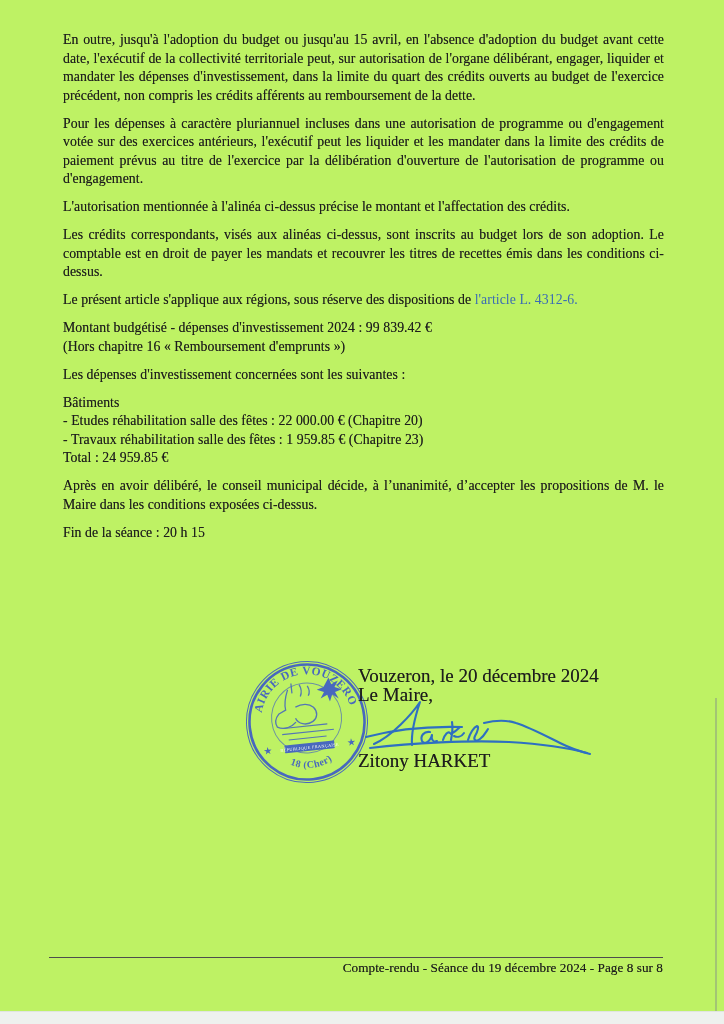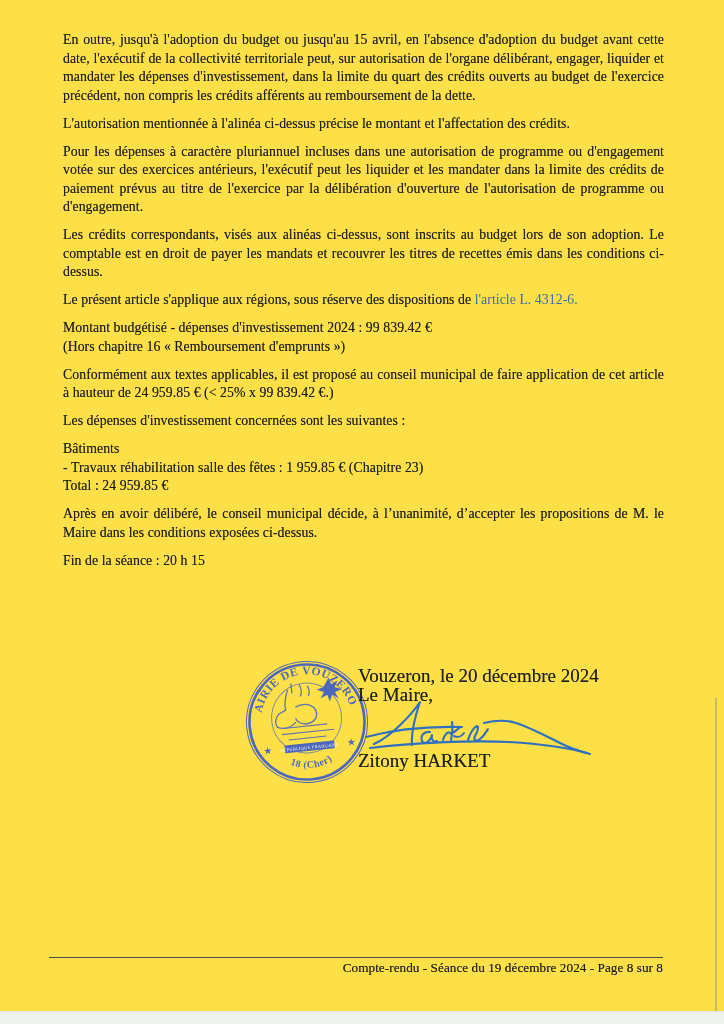--- a/index.html
+++ b/index.html
@@ -1,18 +1,18 @@
 <!DOCTYPE html>
 <html><head>
 <meta charset="utf-8">
 <style>
   html,body{margin:0;padding:0;background:#ffffff;}
   .page{
     position:relative;width:724px;height:1024px;margin:0 auto;
-    background:#fde047;overflow:hidden;
+    background:#bef264;overflow:hidden;
     font-family:"Liberation Serif", serif;color:#1d1d1d;
   }
   .doc{
     position:absolute;left:63px;top:31px;width:601px;
     font-size:13.8px;line-height:18.5px;letter-spacing:.05px;
     text-shadow:0 0 .4px rgba(20,20,20,.55);
   }
   .para{margin:0 0 9.5px 0;}
   .j{text-align:justify;}
   .line{display:block;}
@@ -26,32 +26,32 @@
   .edge-bottom{position:absolute;left:0;top:1011px;width:724px;height:13px;background:#eef1ee;border-top:1px solid #e0e5e0;}
   svg text{font-family:"Liberation Serif", serif;}
 </style>
 </head>
 <body>
 
 <div class="page">
 
   <div class="doc">
     <p class="para j">En outre, jusqu'à l'adoption du budget ou jusqu'au 15 avril, en l'absence d'adoption du budget avant cette date, l'exécutif de la collectivité territoriale peut, sur autorisation de l'organe délibérant, engager, liquider et mandater les dépenses d'investissement, dans la limite du quart des crédits ouverts au budget de l'exercice précédent, non compris les crédits afférents au remboursement de la dette.</p>
+    <p class="para j">Pour les dépenses à caractère pluriannuel incluses dans une autorisation de programme ou d'engagement votée sur des exercices antérieurs, l'exécutif peut les liquider et les mandater dans la limite des crédits de paiement prévus au titre de l'exercice par la délibération d'ouverture de l'autorisation de programme ou d'engagement.</p>
     <p class="para">L'autorisation mentionnée à l'alinéa ci-dessus précise le montant et l'affectation des crédits.</p>
-    <p class="para j">Pour les dépenses à caractère pluriannuel incluses dans une autorisation de programme ou d'engagement votée sur des exercices antérieurs, l'exécutif peut les liquider et les mandater dans la limite des crédits de paiement prévus au titre de l'exercice par la délibération d'ouverture de l'autorisation de programme ou d'engagement.</p>
     <p class="para j">Les crédits correspondants, visés aux alinéas ci-dessus, sont inscrits au budget lors de son adoption. Le comptable est en droit de payer les mandats et recouvrer les titres de recettes émis dans les conditions ci-dessus.</p>
     <p class="para"><span>Le présent article s'applique aux régions, sous réserve des dispositions de </span><a class="link" href="#">l'article L. 4312-6.</a></p>
     <p class="para">
       <span class="line">Montant budgétisé - dépenses d'investissement 2024 : 99 839.42 €</span>
       <span class="line">(Hors chapitre 16 « Remboursement d'emprunts »)</span>
     </p>
-    <p class="para j">Conformément aux textes applicables, il est proposé au conseil municipal de faire application de cet article à hauteur de 24 959.85 € (&lt; 25% x 99 839.42 €.)</p>
     <p class="para">Les dépenses d'investissement concernées sont les suivantes :</p>
     <div class="para">
       <span class="line">Bâtiments</span>
+      <span class="line">- Etudes réhabilitation salle des fêtes : 22 000.00 € (Chapitre 20)</span>
       <span class="line">- Travaux réhabilitation salle des fêtes : 1 959.85 € (Chapitre 23)</span>
       <span class="line">Total : 24 959.85 €</span>
     </div>
     <p class="para j">Après en avoir délibéré, le conseil municipal décide, à l’unanimité, d’accepter les propositions de M. le Maire dans les conditions exposées ci-dessus.</p>
     <p class="para">Fin de la séance : 20 h 15</p>
   </div>
 
   <svg class="stamp-svg" viewBox="0 0 128 128" aria-hidden="true">
     <defs>
       <path id="arcTop" d="M 19,55 A 45.5,45.5 0 0 1 109,55"></path>

